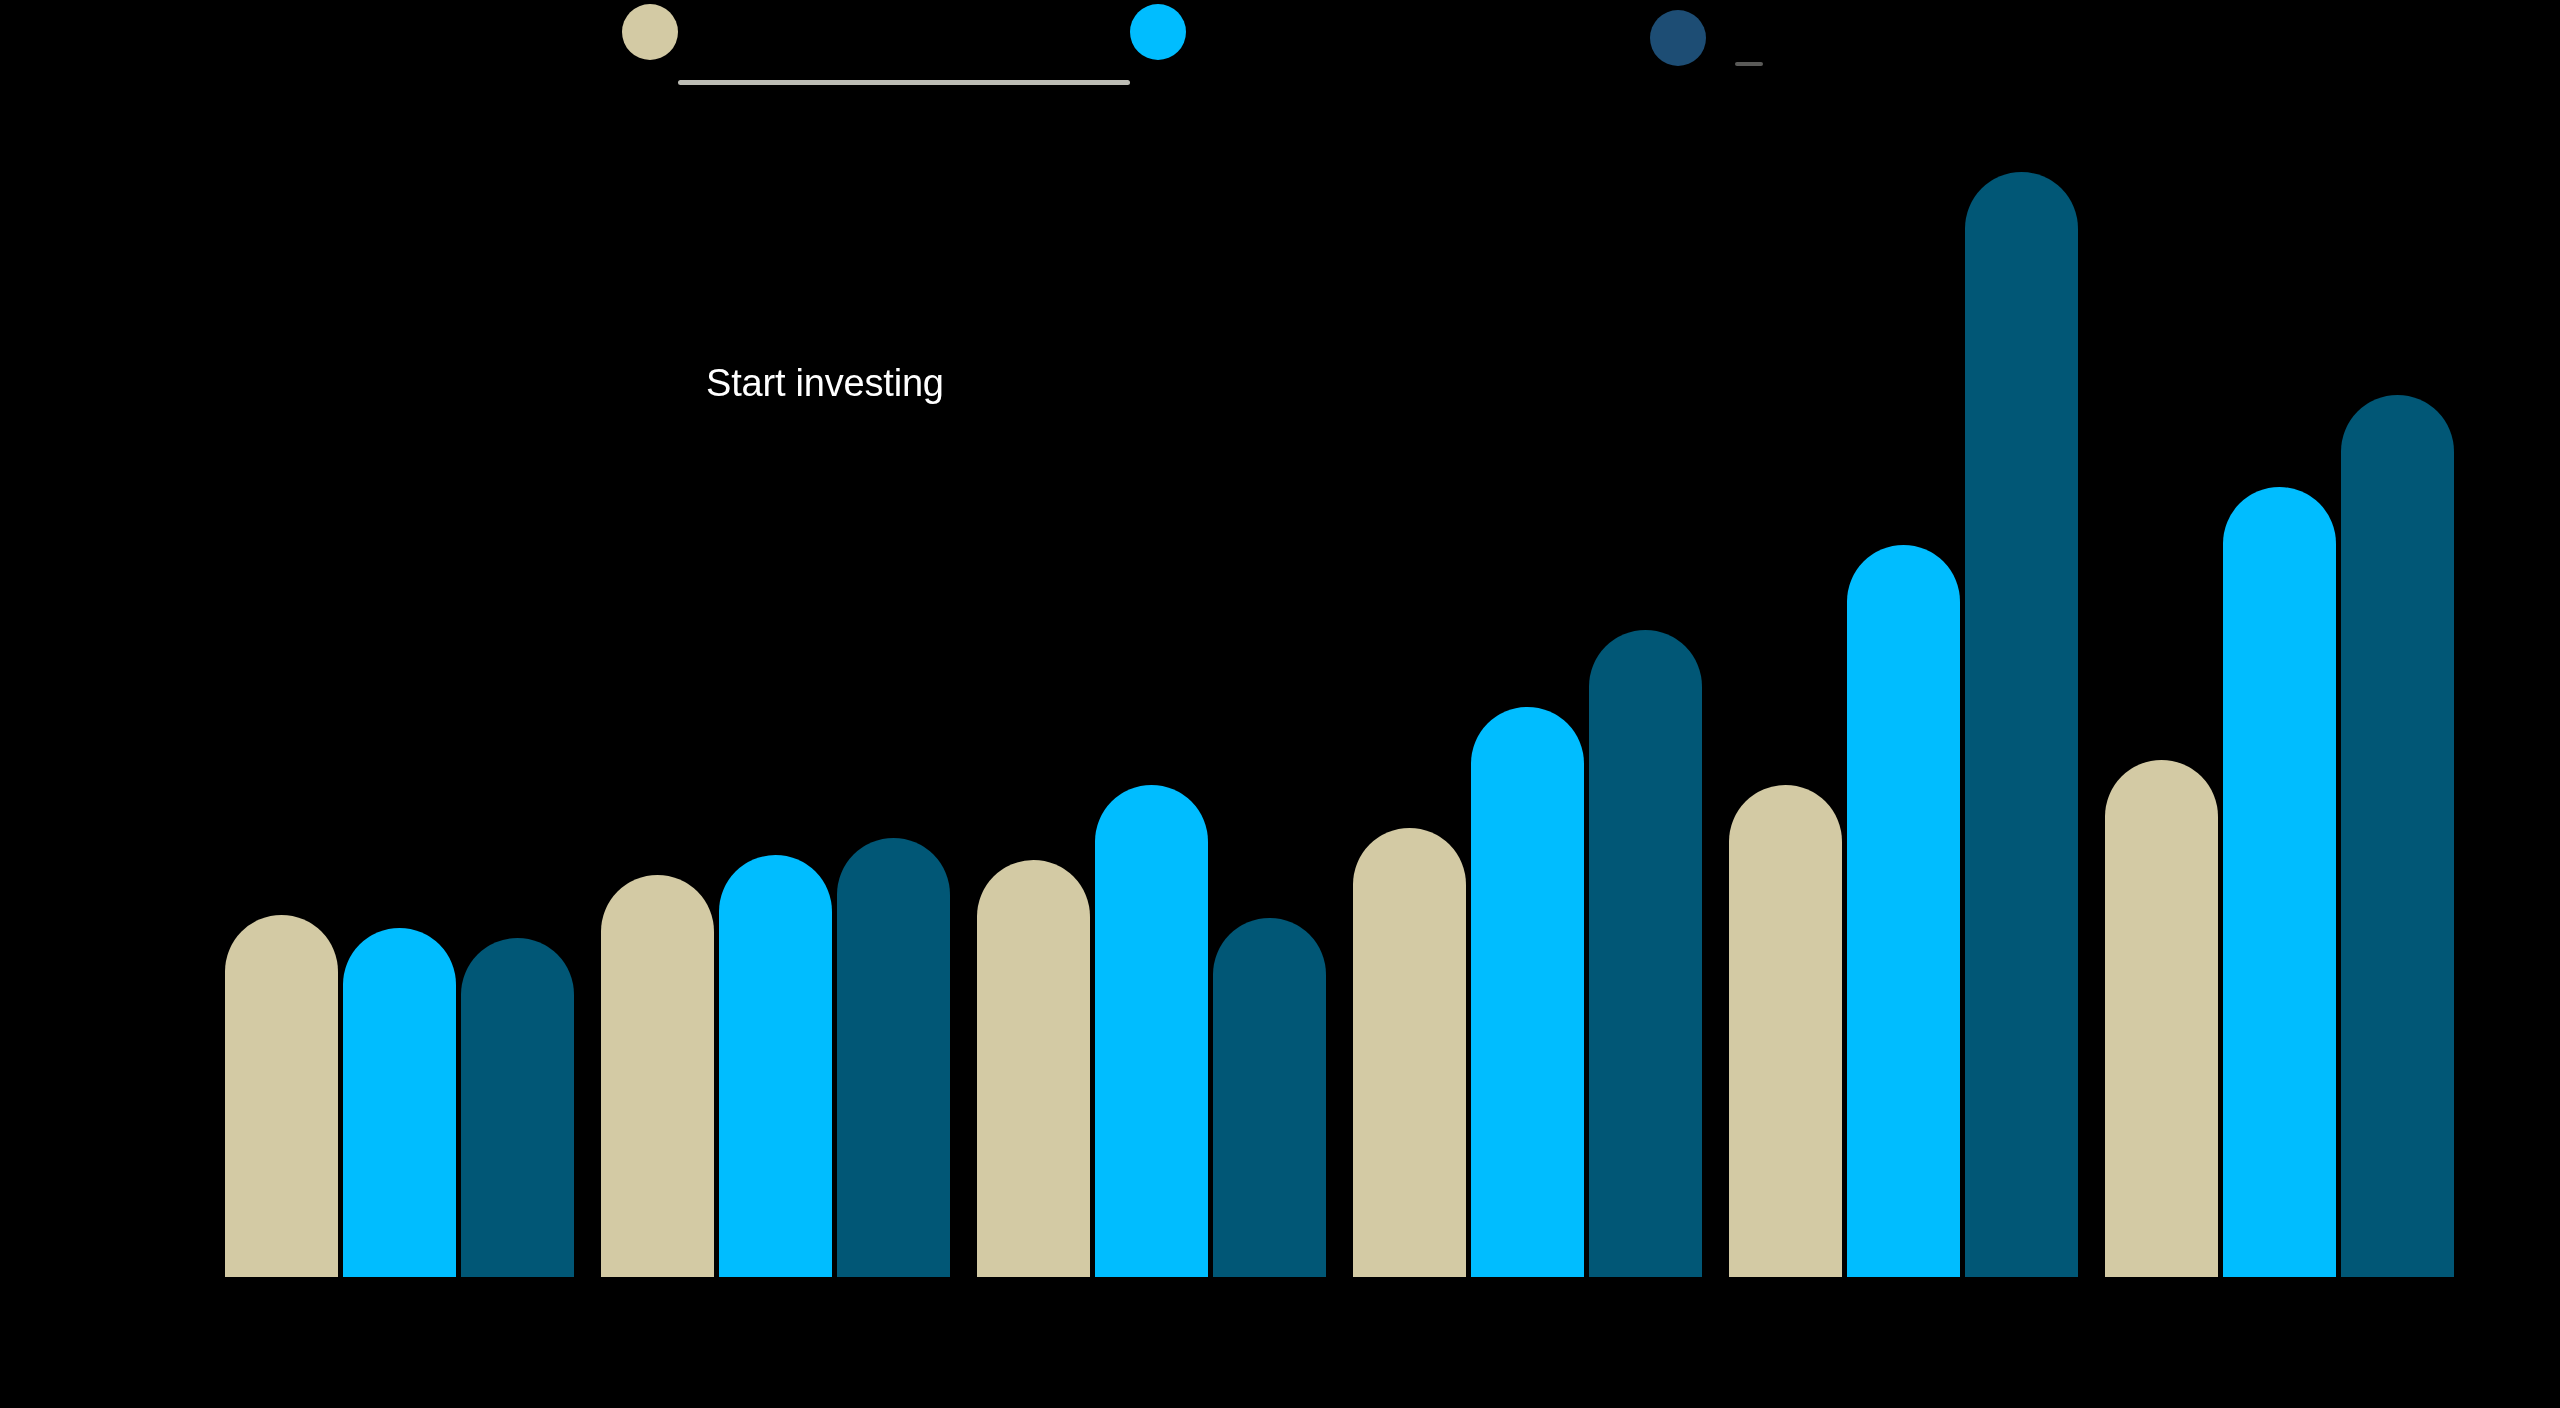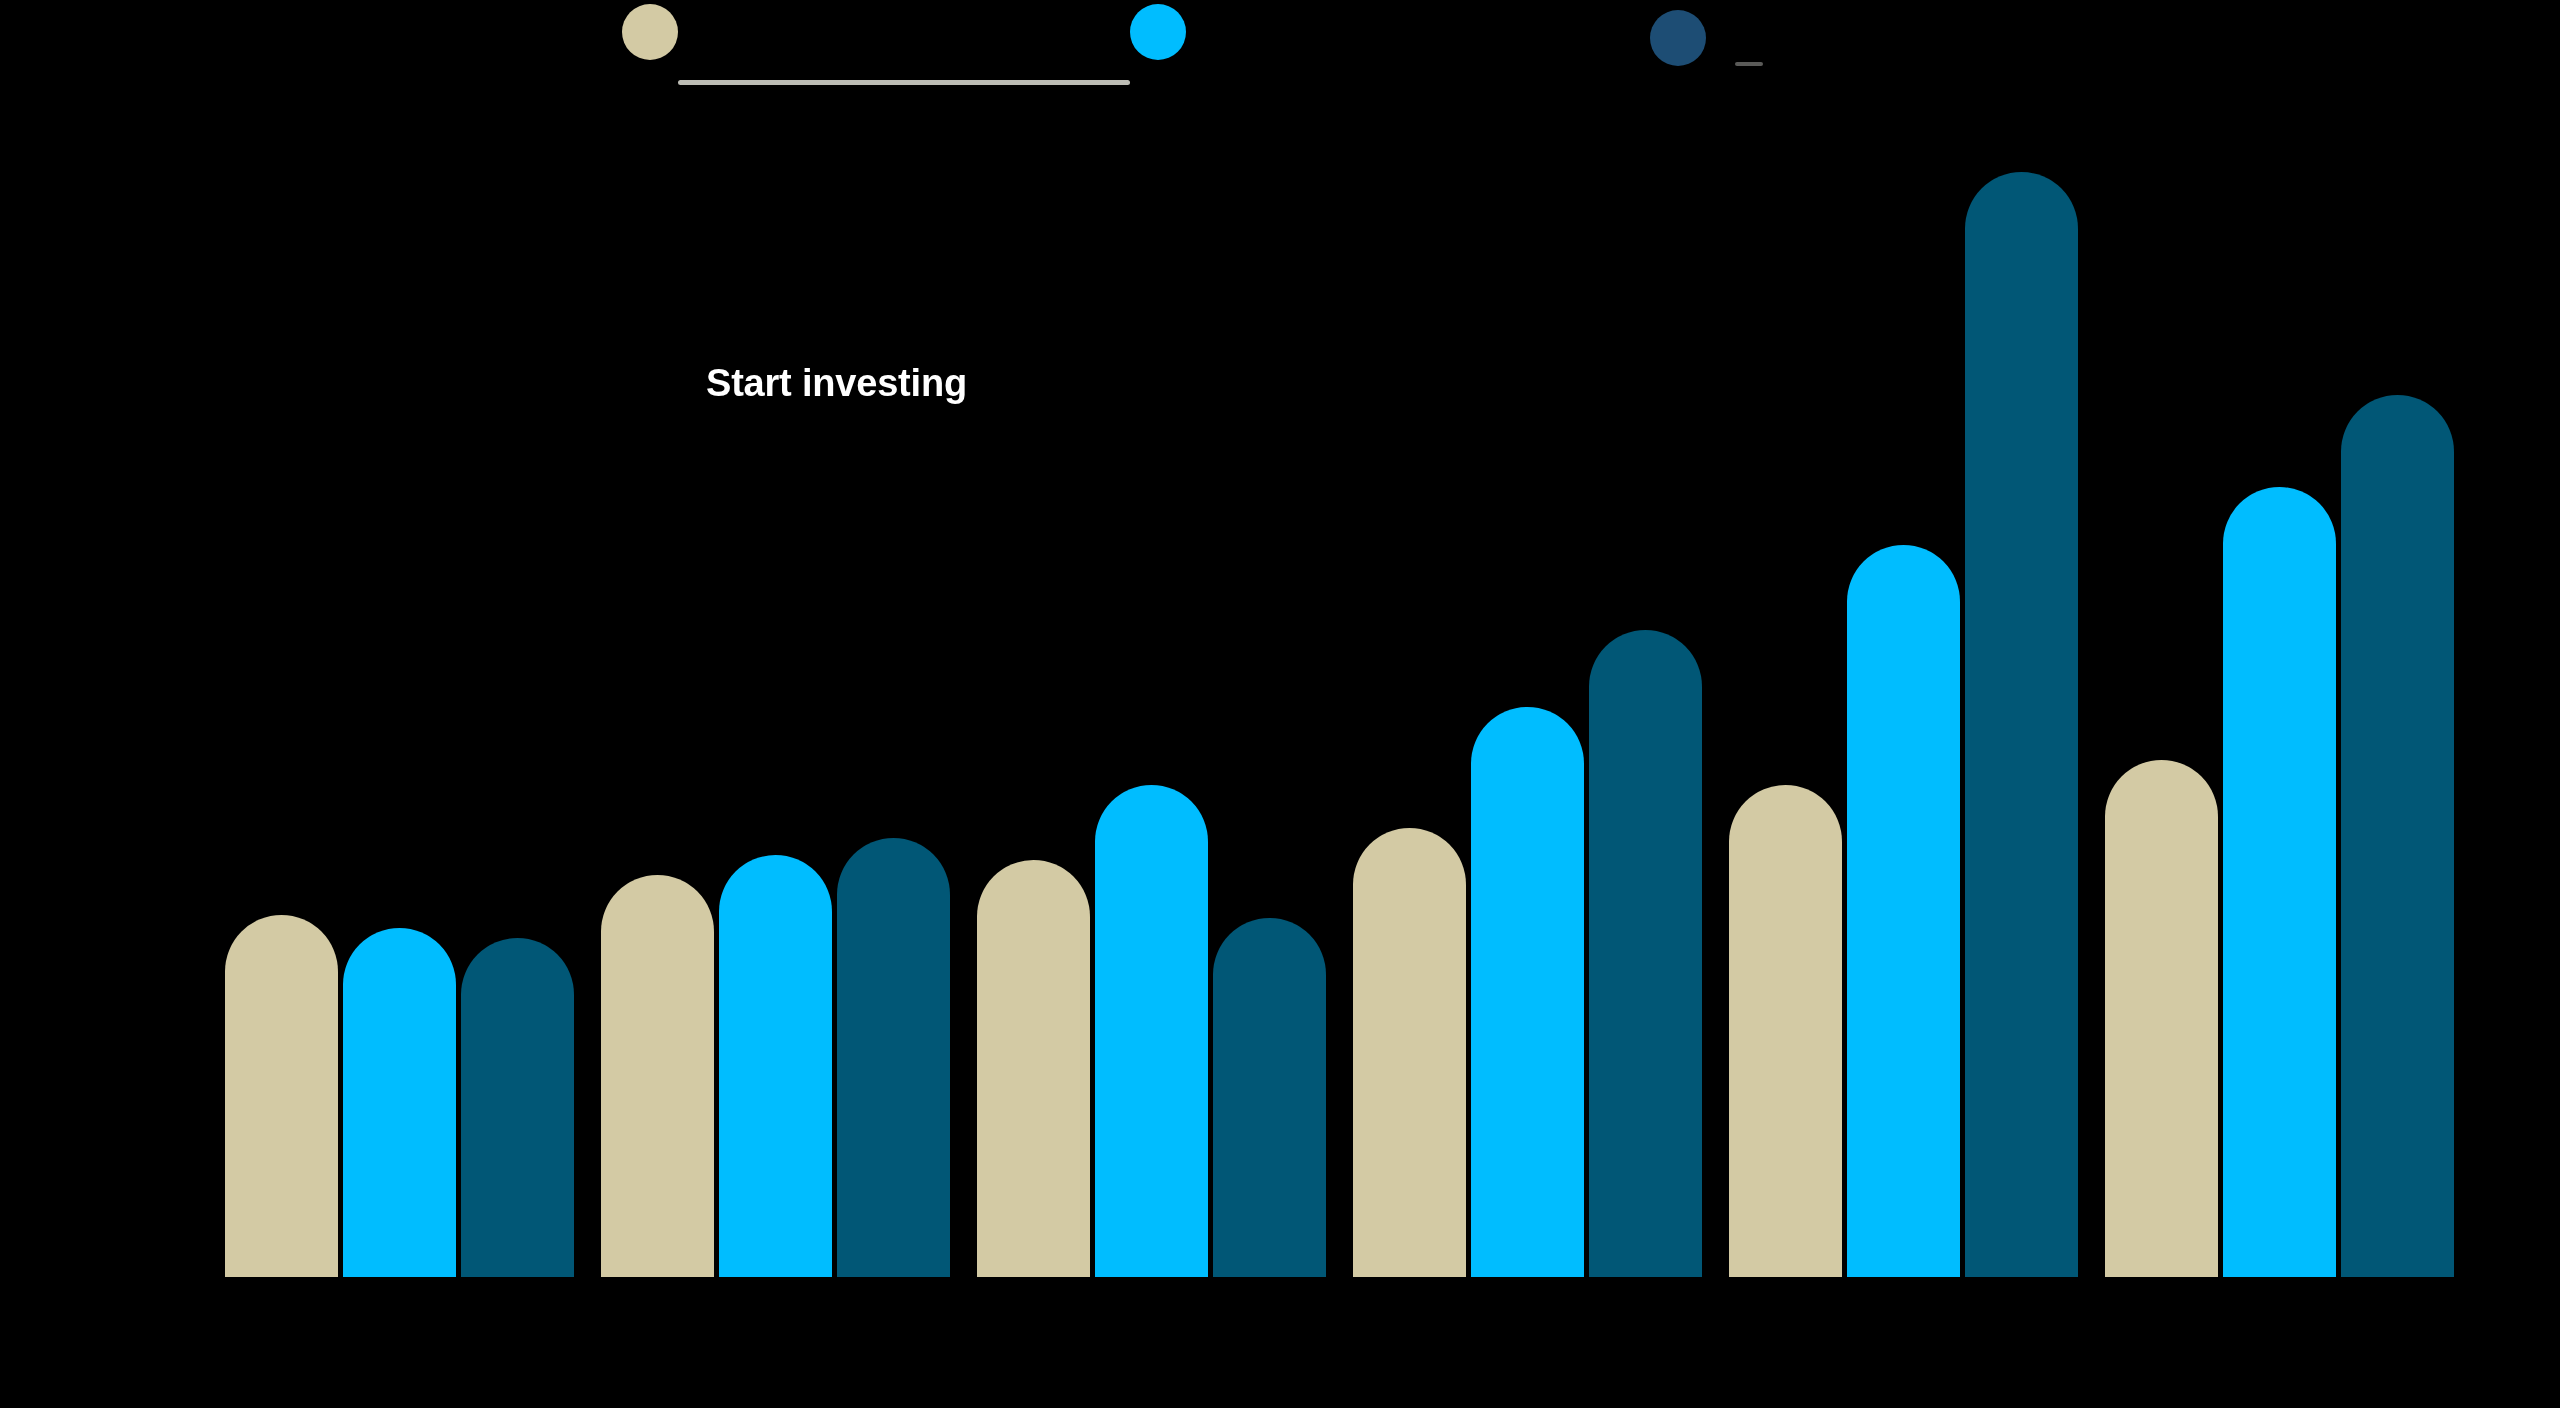--- a/index.html
+++ b/index.html
@@ -23,21 +23,21 @@
     position:absolute;color:#050505;font-size:21px;font-weight:400;
     white-space:nowrap;letter-spacing:.2px;line-height:1;
   }
   .legend-tick{
     position:absolute;height:4px;width:28px;background:#5a5a58;border-radius:2px;
   }
 
   
   #headline{
     position:absolute;left:706px;top:362px;
-    color:#ffffff;font-size:38px;font-weight:700;letter-spacing:-.2px;
+    color:#ffffff;font-size:38px;font-weight:400;letter-spacing:-.2px;
     white-space:nowrap;
   }
 
   
   #plot{
     position:absolute;left:0;top:0;width:2560px;height:1408px;
     pointer-events:none;
   }
   .bar{
     position:absolute;bottom:131px;

